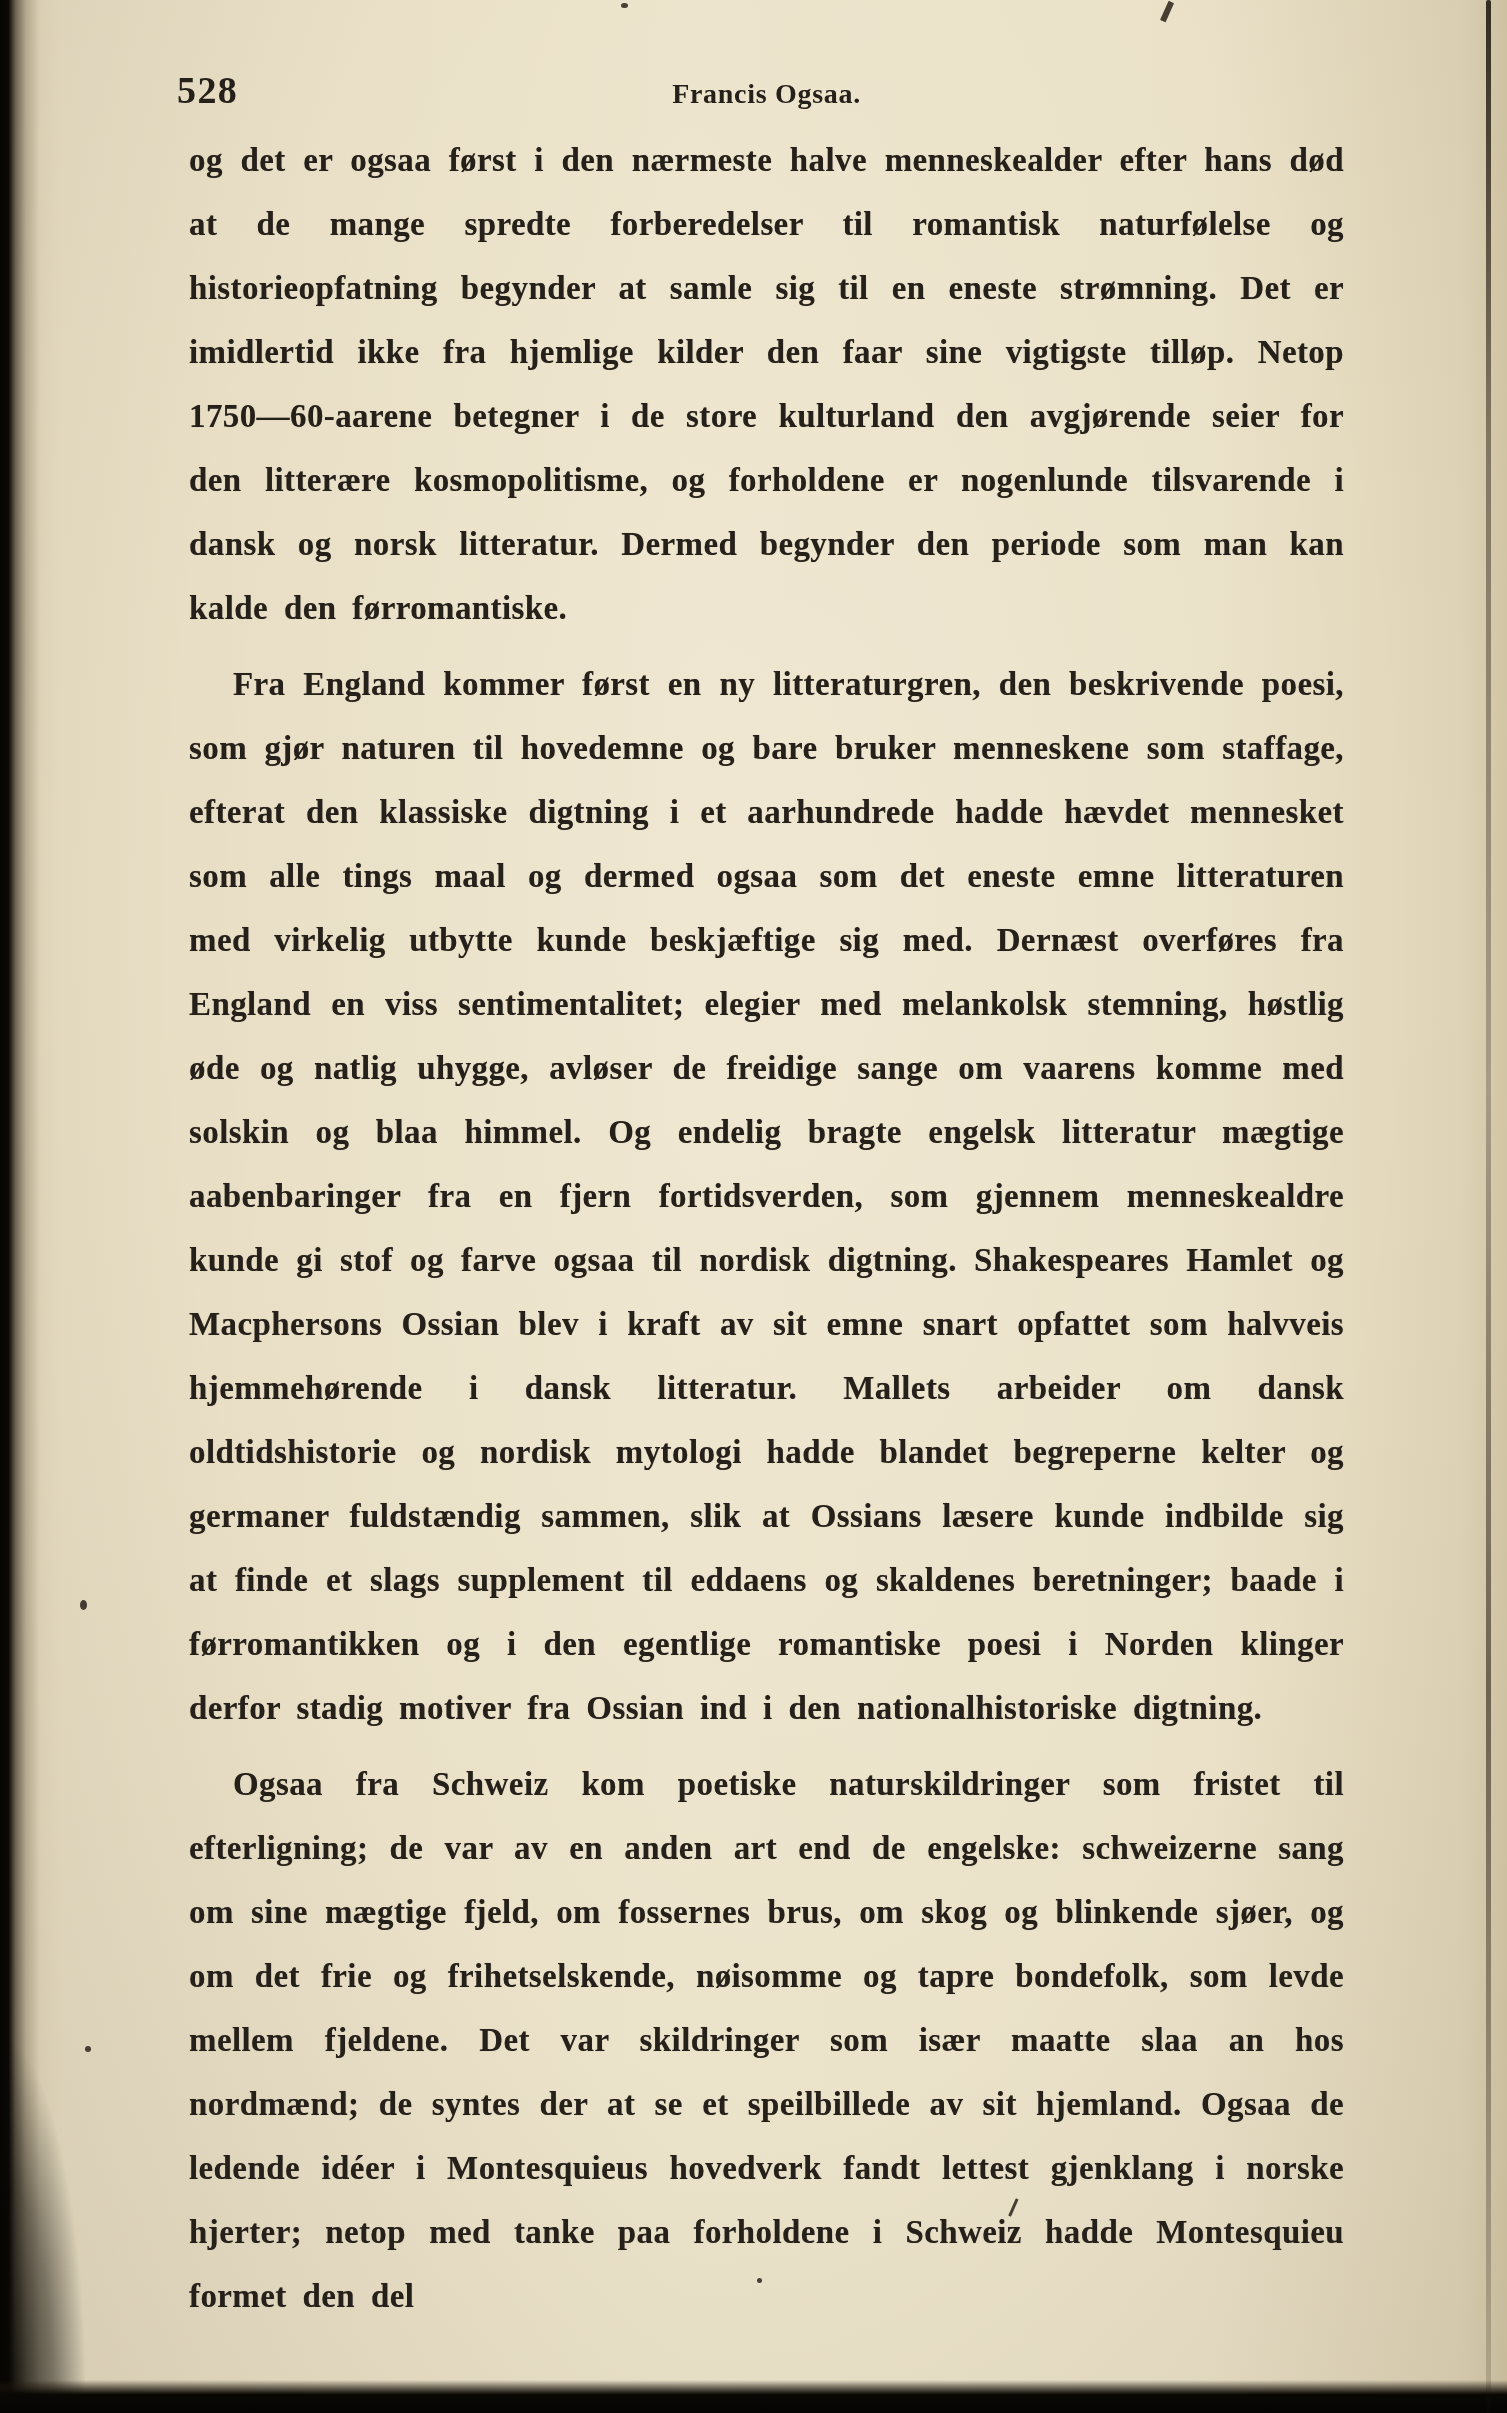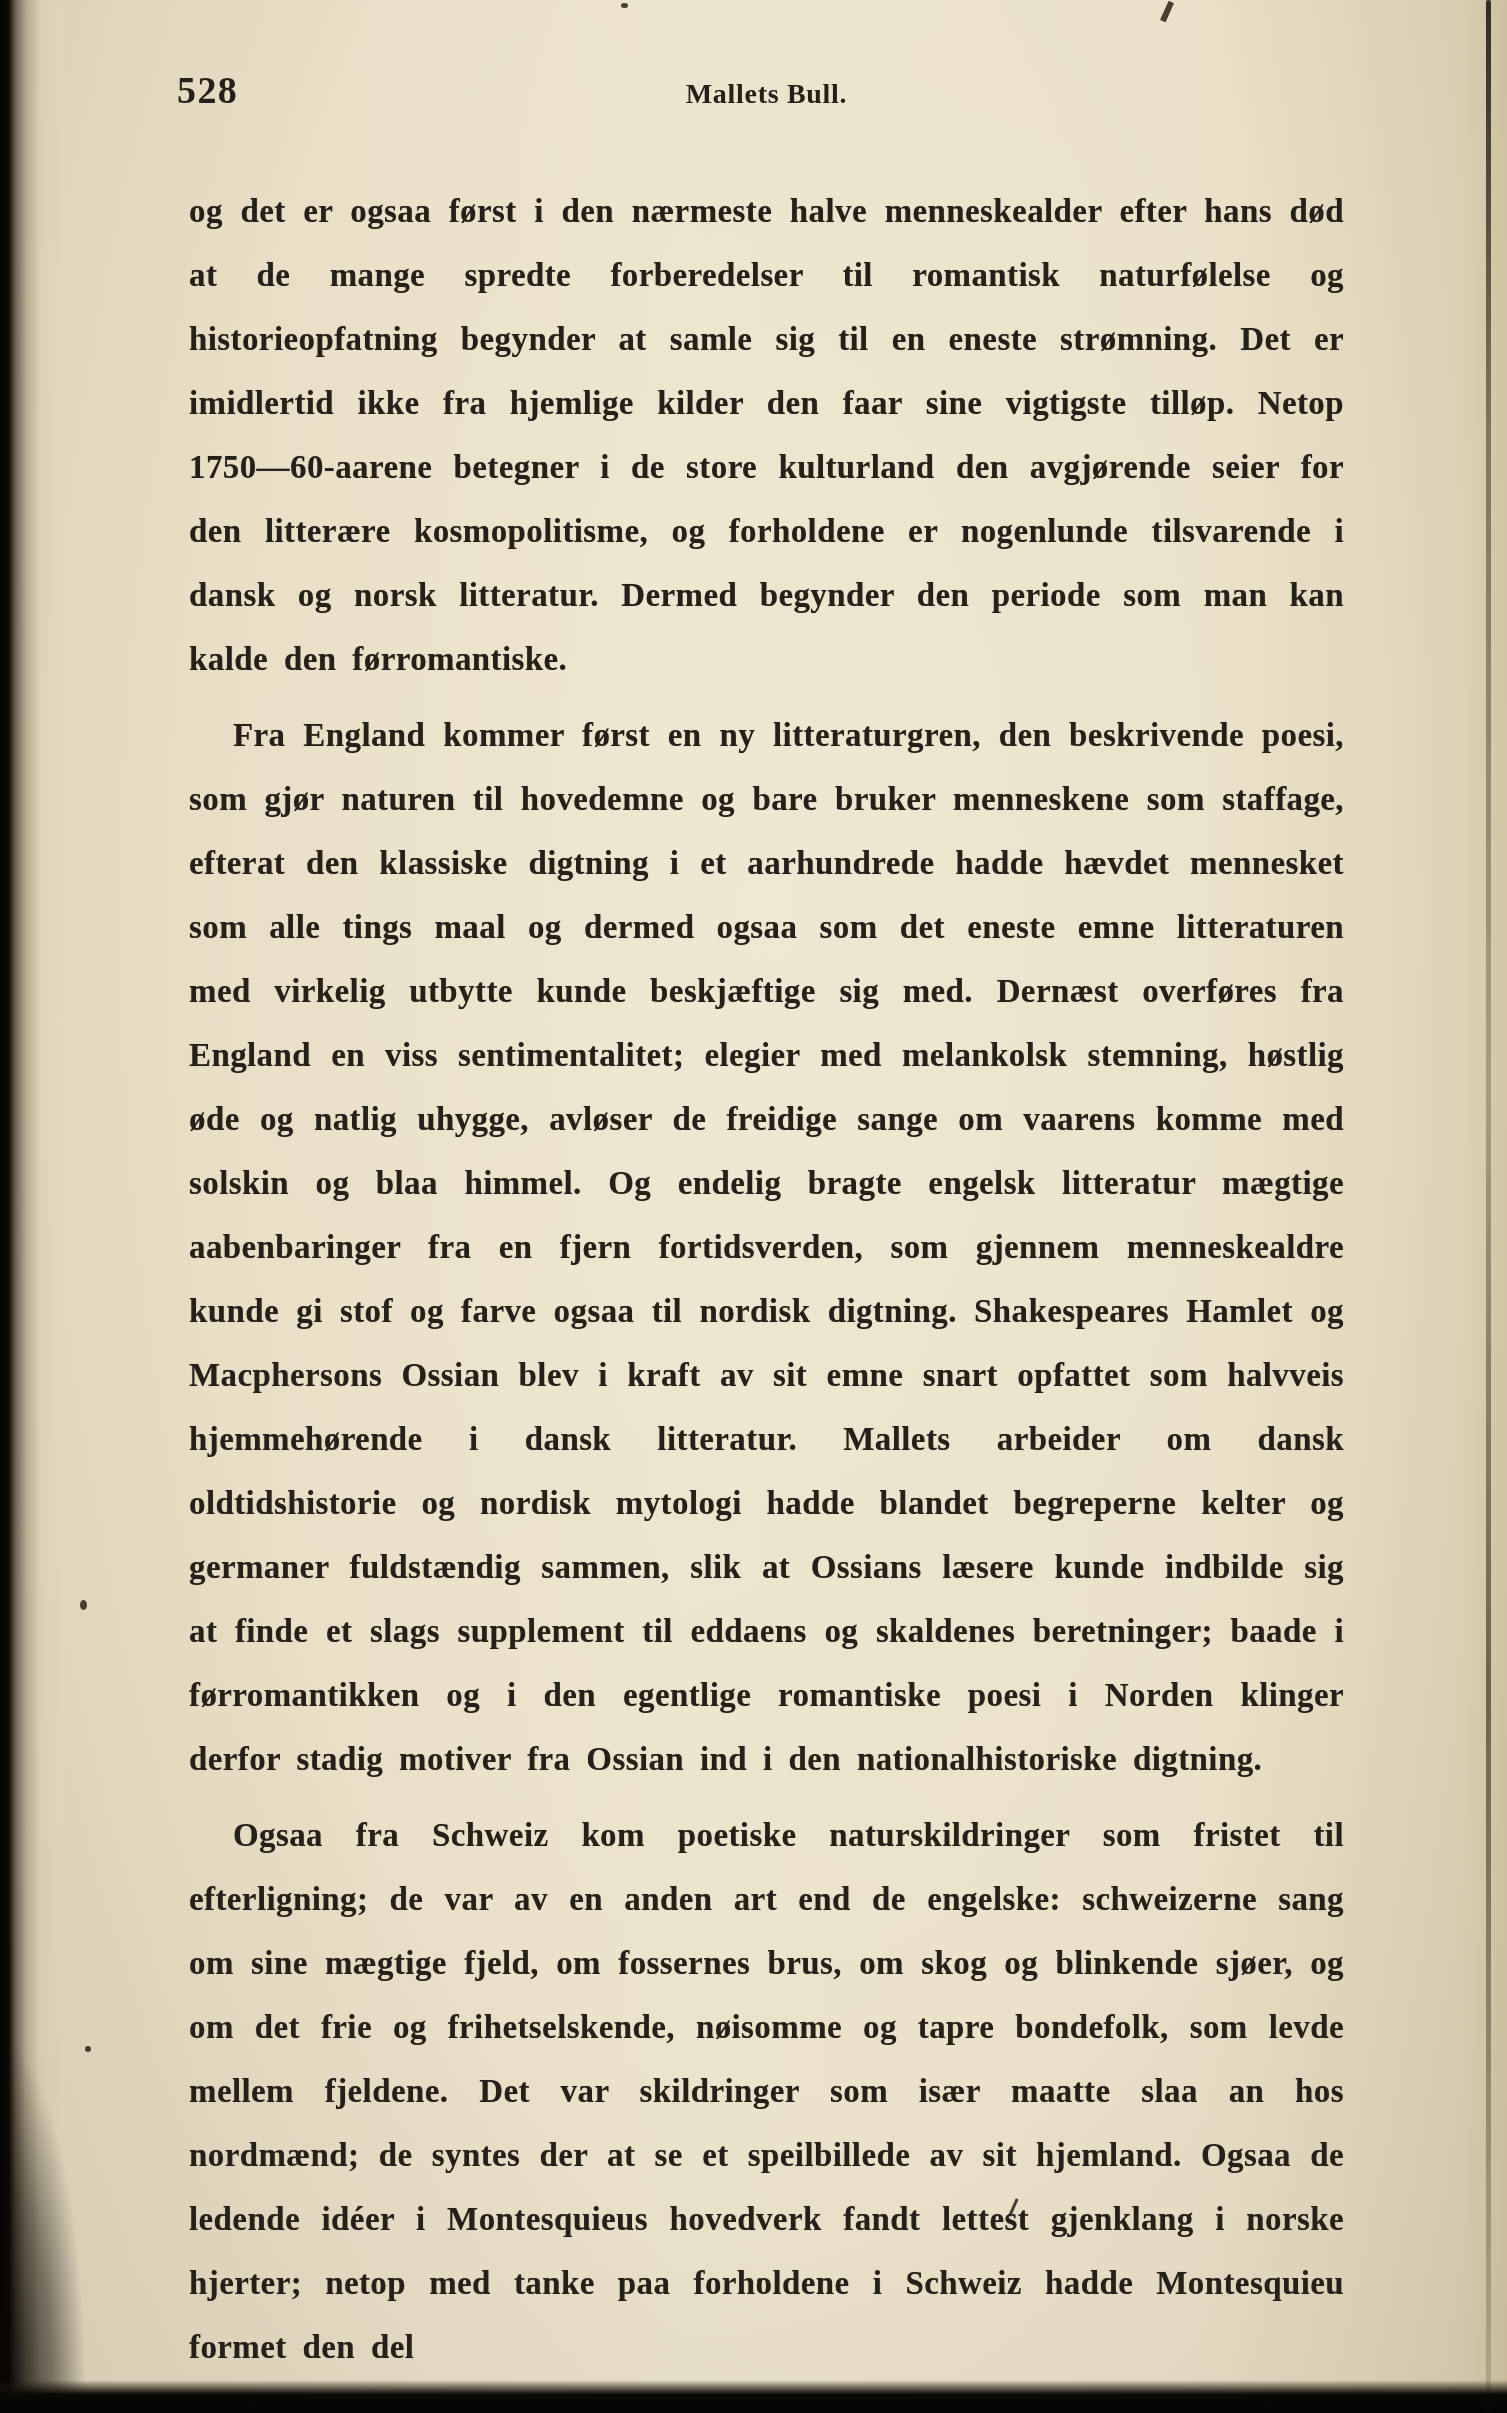--- a/index.html
+++ b/index.html
@@ -55,21 +55,21 @@
     border-radius: 2.1px;
   }
 
   .content {
     position: relative;
     margin: 0 151px 0 177px;
   }
 
   .running-head {
     position: relative;
-    padding-top: 99px;
+    padding-top: 48px;
     height: 51px;
   }
   .page-number {
     position: absolute; left: 0; top: 68px;
     font-size: 38px; font-weight: bold;
     letter-spacing: 1.4px;
   }
   .head-title {
     position: absolute; left: 0; right: 0; top: 78px;
     text-align: center;
@@ -116,21 +116,21 @@
 <div class="speck" style="left:621px; top:2.8px; width:7.1px; height:5.7px;"></div>
 <div class="speck" style="left:80px; top:1600px; width:7.1px; height:10px;"></div>
 <div class="speck" style="left:85px; top:2046px; width:6.4px; height:6.4px;"></div>
 <div class="speck tick" style="left:1012px; top:2198px; width:2.8px; height:18.5px;"></div>
 <div class="speck" style="left:757px; top:2278px; width:5px; height:5px;"></div>
 
 <div class="content">
 
   <header class="running-head">
     <span class="page-number">528</span>
-    <span class="head-title">Mallets Bull.</span>
+    <span class="head-title">Francis Ogsaa.</span>
   </header>
 
   <main class="body-text">
     <p>og det er ogsaa først i den nærmeste halve menneskealder efter hans død at de mange spredte forberedelser til romantisk naturfølelse og historieopfatning begynder at samle sig til en eneste strømning. Det er imidlertid ikke fra hjemlige kilder den faar sine vigtigste tilløp. Netop 1750—60-aarene betegner i de store kulturland den avgjørende seier for den litterære kosmopolitisme, og forholdene er nogenlunde tilsvarende i dansk og norsk litteratur. Dermed begynder den periode som man kan kalde den førromantiske.</p>
     <p class="indent">Fra England kommer først en ny litteraturgren, den beskrivende poesi, som gjør naturen til hovedemne og bare bruker menneskene som staffage, efterat den klassiske digtning i et aarhundrede hadde hævdet mennesket som alle tings maal og dermed ogsaa som det eneste emne litteraturen med virkelig utbytte kunde beskjæftige sig med. Dernæst overføres fra England en viss sentimentalitet; elegier med melankolsk stemning, høstlig øde og natlig uhygge, avløser de freidige sange om vaarens komme med solskin og blaa himmel. Og endelig bragte engelsk litteratur mægtige aabenbaringer fra en fjern fortidsverden, som gjennem menneskealdre kunde gi stof og farve ogsaa til nordisk digtning. Shakespeares Hamlet og Macphersons Ossian blev i kraft av sit emne snart opfattet som halvveis hjemmehørende i dansk litteratur. Mallets arbeider om dansk oldtidshistorie og nordisk mytologi hadde blandet begreperne kelter og germaner fuldstændig sammen, slik at Ossians læsere kunde indbilde sig at finde et slags supplement til eddaens og skaldenes beretninger; baade i førromantikken og i den egentlige romantiske poesi i Norden klinger derfor stadig motiver fra Ossian ind i den nationalhistoriske digtning.</p>
     <p class="indent">Ogsaa fra Schweiz kom poetiske naturskildringer som fristet til efterligning; de var av en anden art end de engelske: schweizerne sang om sine mægtige fjeld, om fossernes brus, om skog og blinkende sjøer, og om det frie og frihetselskende, nøisomme og tapre bondefolk, som levde mellem fjeldene. Det var skildringer som især maatte slaa an hos nordmænd; de syntes der at se et speilbillede av sit hjemland. Ogsaa de ledende idéer i Montesquieus hovedverk fandt lettest gjenklang i norske hjerter; netop med tanke paa forholdene i Schweiz hadde Montesquieu formet den del</p>
   </main>
 
 </div>
 

